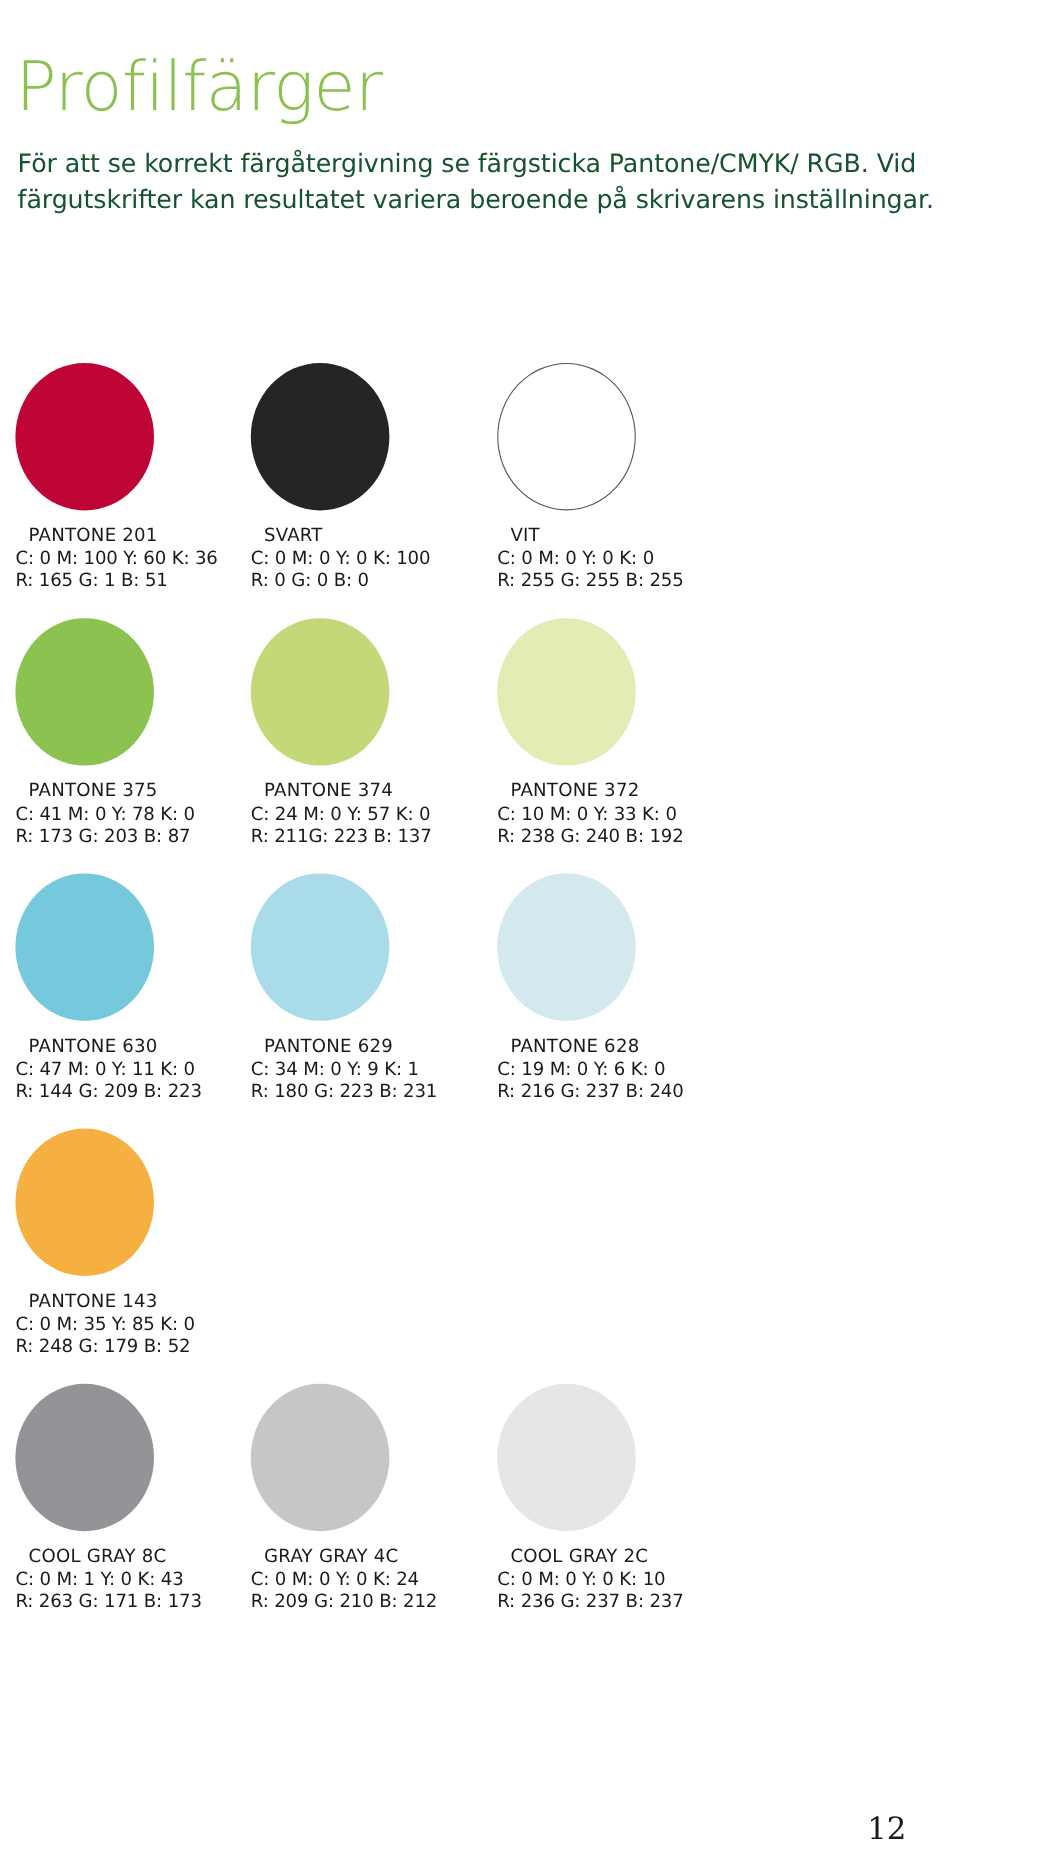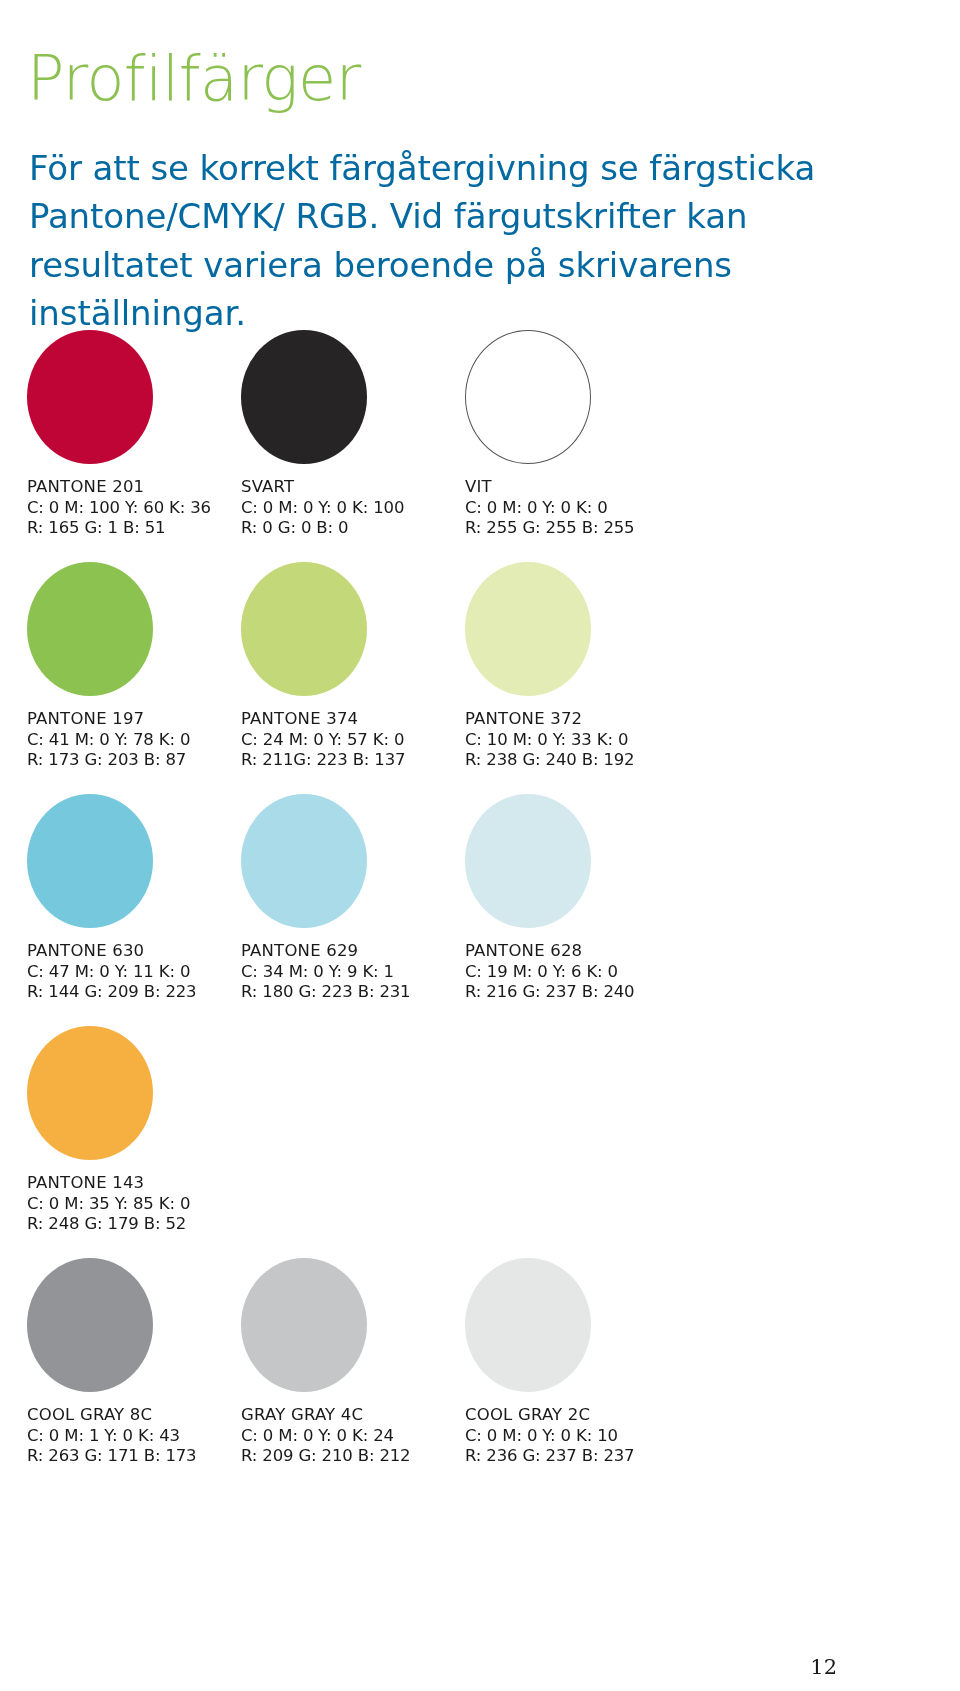--- a/index.html
+++ b/index.html
@@ -11,21 +11,21 @@
     width: 960px;
     height: 1691px;
     position: relative;
     font-family: "Liberation Sans", sans-serif;
     color: #1a1a1a;
     overflow: hidden;
   }
 
   .page {
     position: absolute;
-    left: 17px; top: 0;
+    left: 4px; top: 0;
     width: 836px;
     height: 1691px;
   }
 
   
   .page-title {
     position: absolute;
     left: 10px;
     top: 4px;
     font-family: "DejaVu Sans", sans-serif;
@@ -36,24 +36,24 @@
     color: #8cc152;
     white-space: nowrap;
   }
 
   .intro {
     position: absolute;
     left: 12px;
     top: 110px;
     width: 890px;
     font-family: "DejaVu Sans", sans-serif;
-    font-size: 34px;
+    font-size: 23px;
     font-weight: 400;
     line-height: 1.42;
-    color: #0369a1;
+    color: #14532d;
     letter-spacing: -0.1px;
   }
 
   
   .grid {
     position: absolute;
     left: 0;
     top: 330px;
     width: 960px;
   }
@@ -94,29 +94,30 @@
     line-height: 20.5px;
     color: #1a1a1a;
     white-space: nowrap;
   }
   .swatch-label .ln {
     display: block;
     letter-spacing: -0.15px;
   }
   .swatch-label .ln.name {
     letter-spacing: 0.2px;
+    margin-left: 12px;
   }
 
   
   .page-number {
     position: absolute;
     right: 16px;
     bottom: 12px;
     font-family: "DejaVu Serif", serif;
-    font-size: 21px;
+    font-size: 28px;
     color: #1a1a1a;
   }
 </style>
 </head>
 <body>
 
 <div class="page">
 
   <h1 class="page-title" style="color: rgb(140, 193, 82);">Profilfärger</h1>
 
@@ -146,21 +147,21 @@
             <span class="ln name">VIT</span>
             <span class="ln cmyk">C: 0 M: 0 Y: 0 K: 0</span>
             <span class="ln rgb">R: 255 G: 255 B: 255</span>
           </div>
         </div>
       </div>
       <div class="swatch-row">
         <div class="swatch-cell col0">
           <div class="swatch-dot" style="background: rgb(140, 194, 79);"></div>
           <div class="swatch-label">
-            <span class="ln name">PANTONE 197</span>
+            <span class="ln name">PANTONE 375</span>
             <span class="ln cmyk">C: 41 M: 0 Y: 78 K: 0</span>
             <span class="ln rgb">R: 173 G: 203 B: 87</span>
           </div>
         </div>
         <div class="swatch-cell col1">
           <div class="swatch-dot" style="background: rgb(195, 216, 120);"></div>
           <div class="swatch-label">
             <span class="ln name">PANTONE 374</span>
             <span class="ln cmyk">C: 24 M: 0 Y: 57 K: 0</span>
             <span class="ln rgb">R: 211G: 223 B: 137</span>

